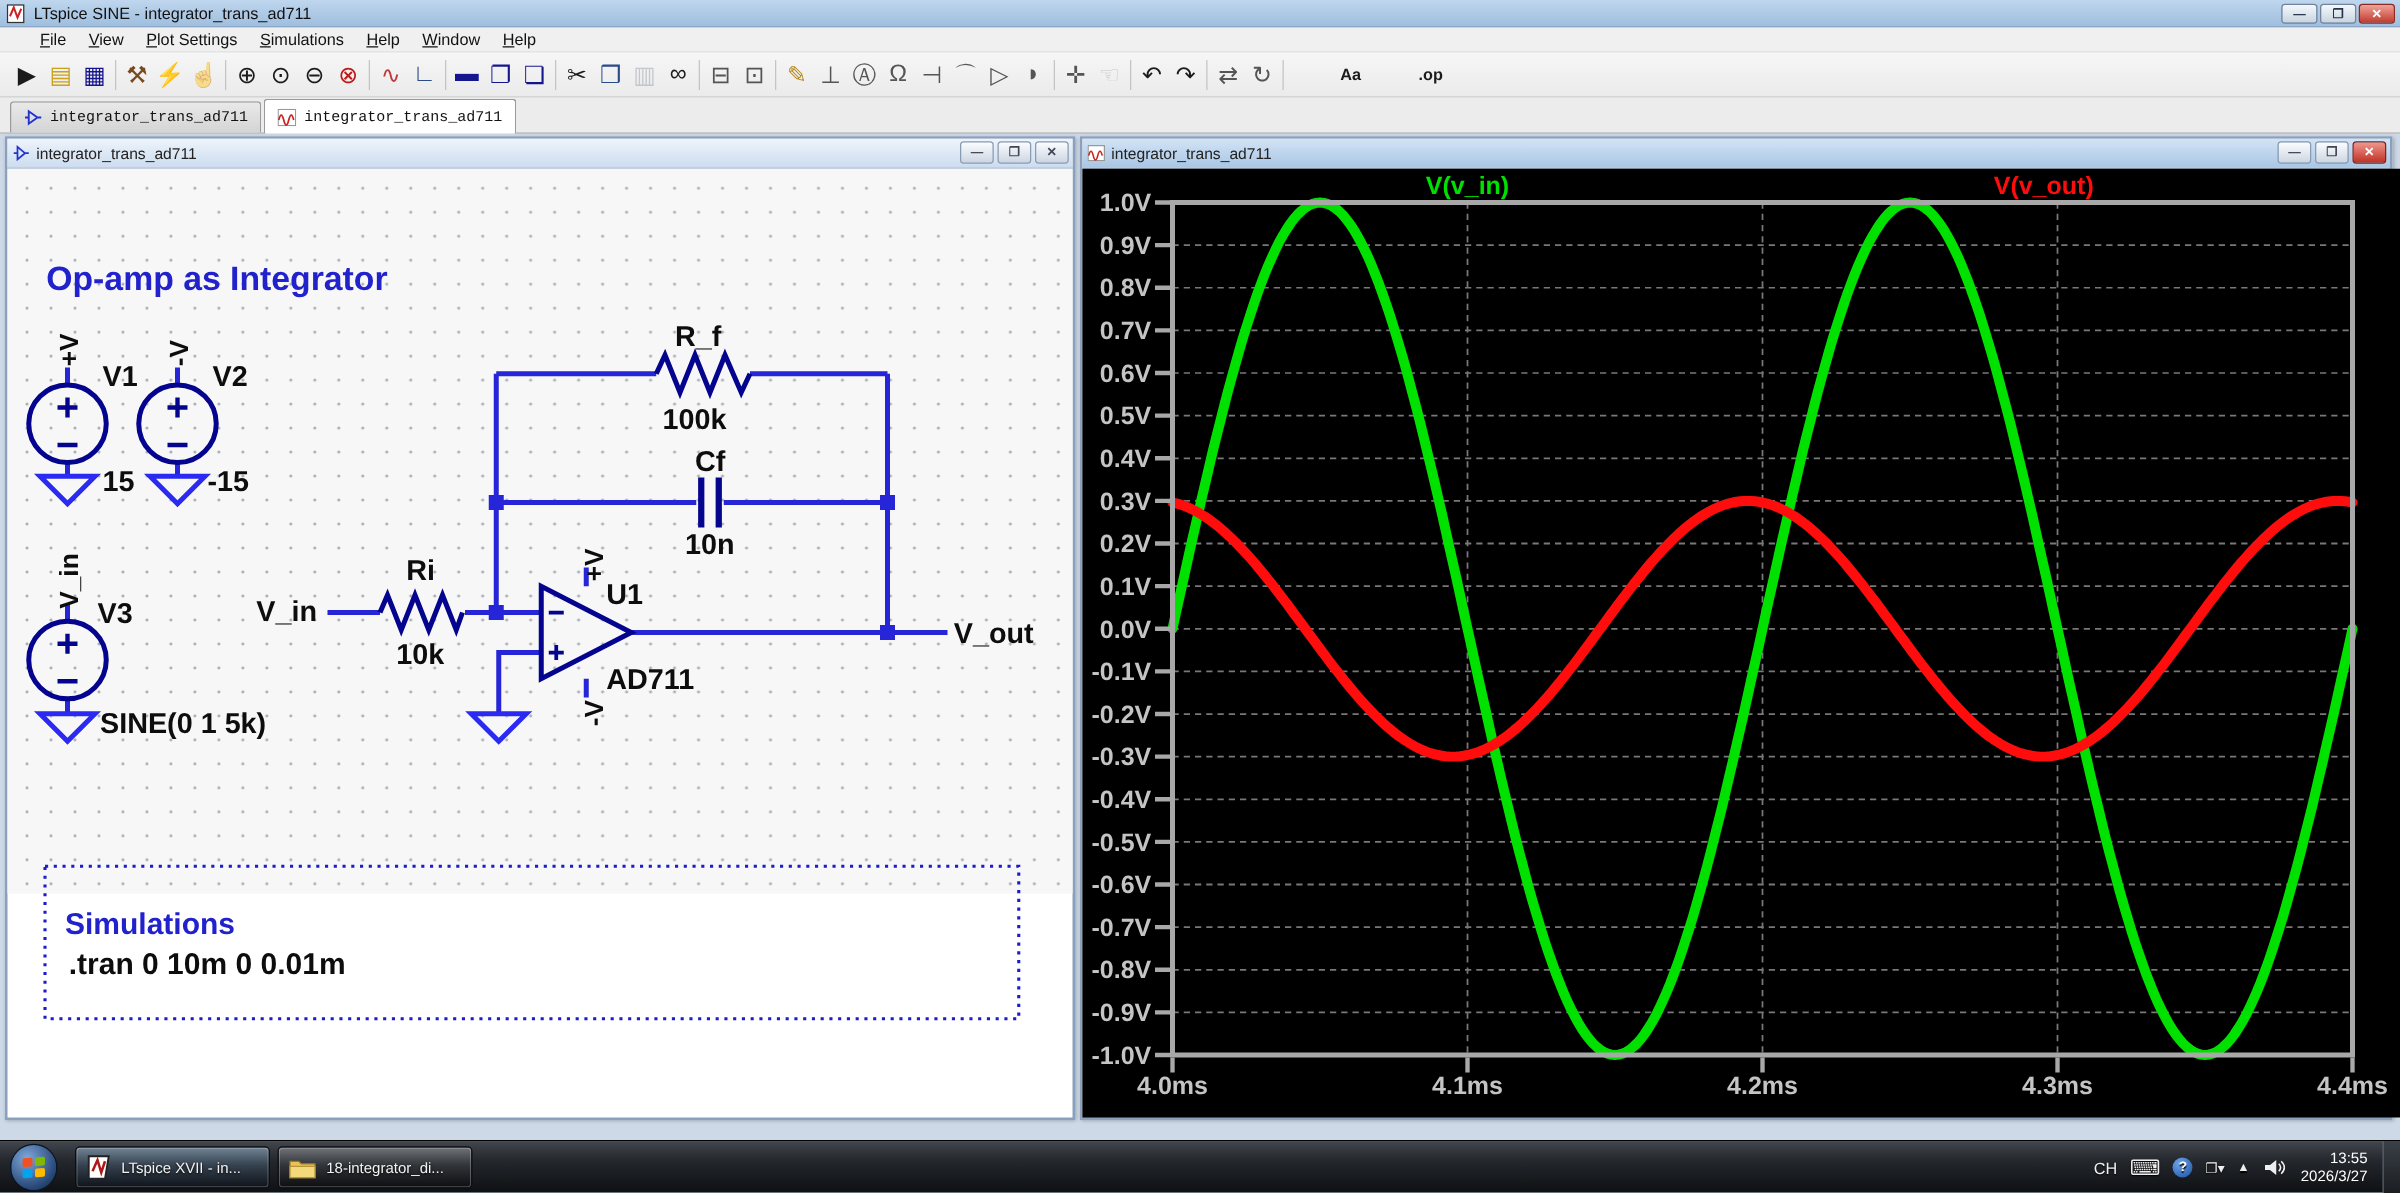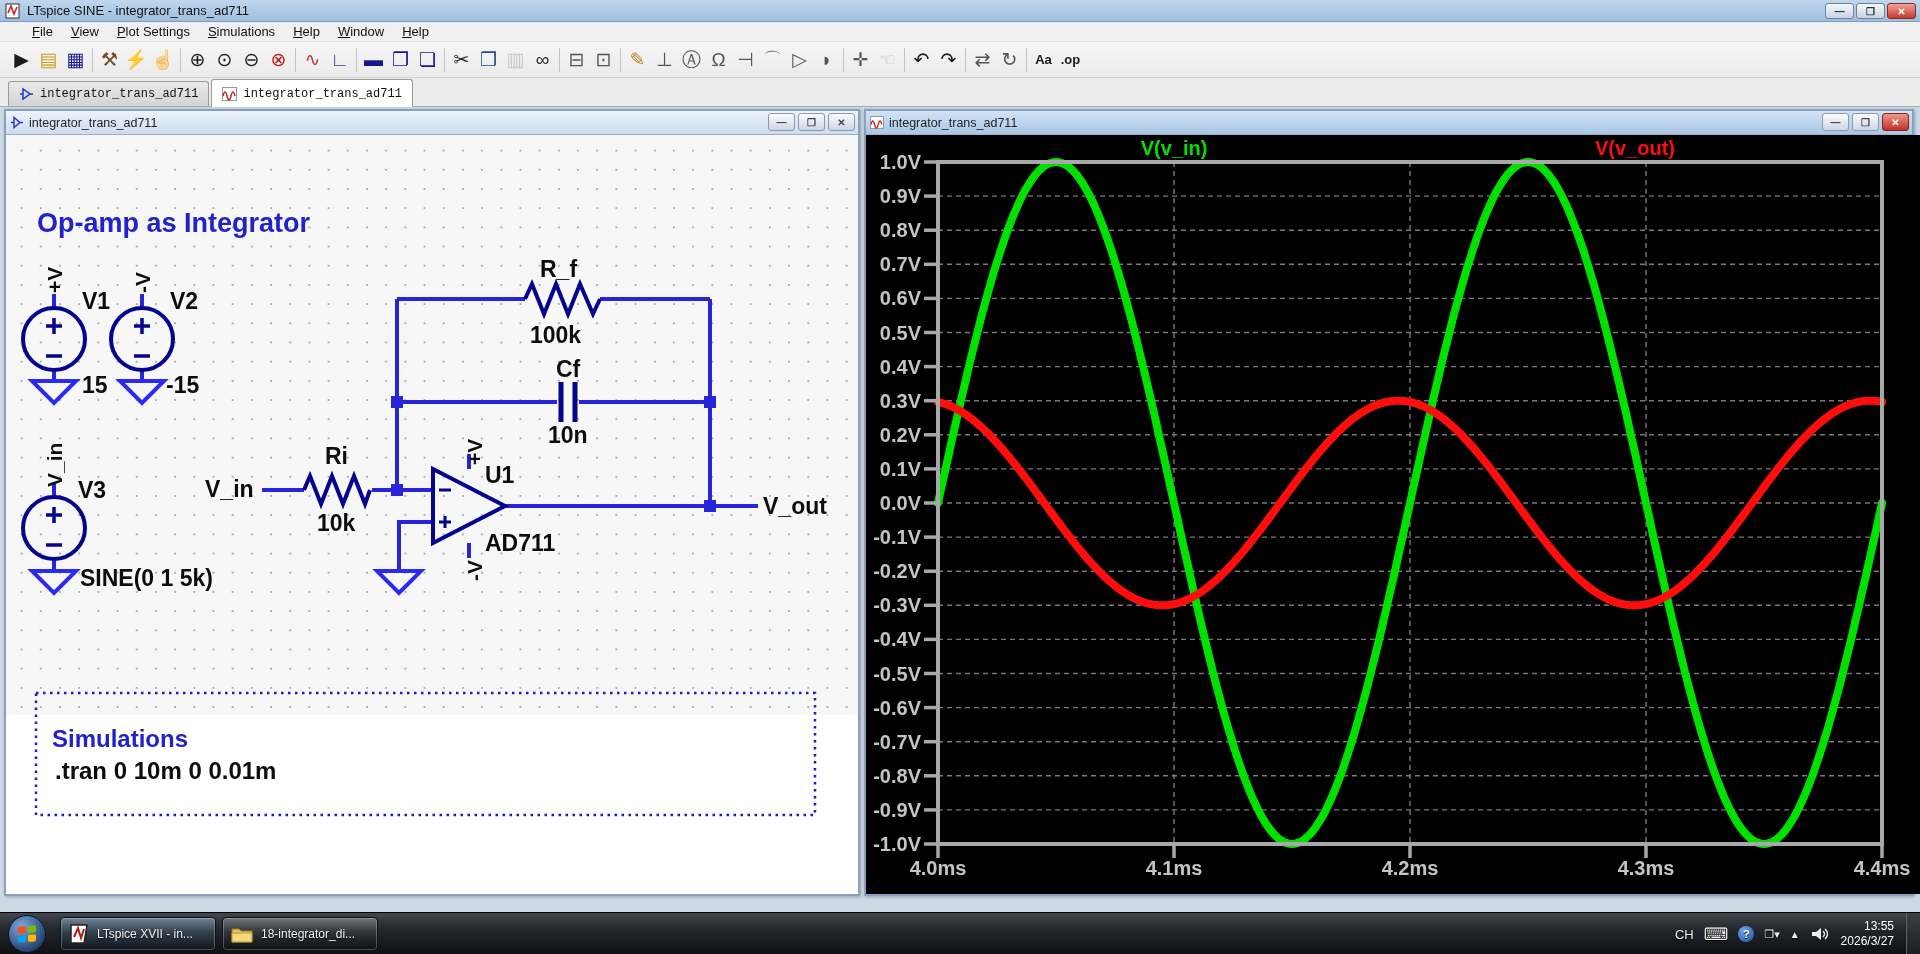--- a/index.html
+++ b/index.html
@@ -21,21 +21,21 @@
     display:flex; align-items:flex-end; padding-left:23px; border-bottom:1px solid #e0e0e0; }
   .menu-item { display:inline-block; font-size:13px; color:#111; padding:2px 9px; }
   .menu-item::first-letter { text-decoration:underline; }
 
   
   #toolbar { position:absolute; left:0; top:42px; width:1920px; height:36px;
     background:linear-gradient(#f6f6f6,#ebebeb); border-bottom:1px solid #d2d2d2;
     display:flex; align-items:center; padding-left:8px; }
   .tb-btn { width:27px; height:27px; display:flex; align-items:center; justify-content:center;
     font-size:19px; border:1px solid transparent; border-radius:2px; }
-  .tb-btn.txt { font-size:13px; font-weight:bold; }
+  .tb-btn.txt { font-size:13px; font-weight:bold;margin-left:37px; }
   .tb-btn.dim { opacity:.5; }
   .tb-sep { width:1px; height:24px; background:#c4c4c4; margin:0 3px; }
 
   
   #tabbar { position:absolute; left:0; top:78px; width:1920px; height:29px; background:#ececec;
     border-bottom:1px solid #aaa; display:flex; align-items:flex-end; padding-left:8px; }
   .tab { height:25px; display:flex; align-items:center; padding:0 10px; margin-right:2px;
     border:1px solid #9a9a9a; border-bottom:none; border-radius:3px 3px 0 0;
     background:linear-gradient(#e9e9e9,#d4d4d4); font-family:"Liberation Mono",monospace;
     font-size:12px; color:#111; }

